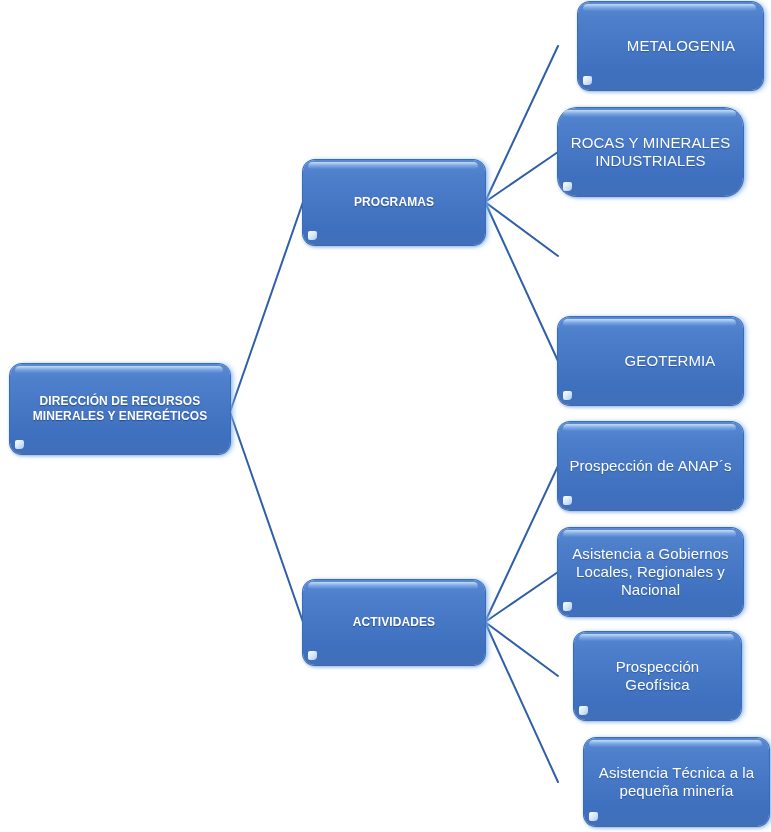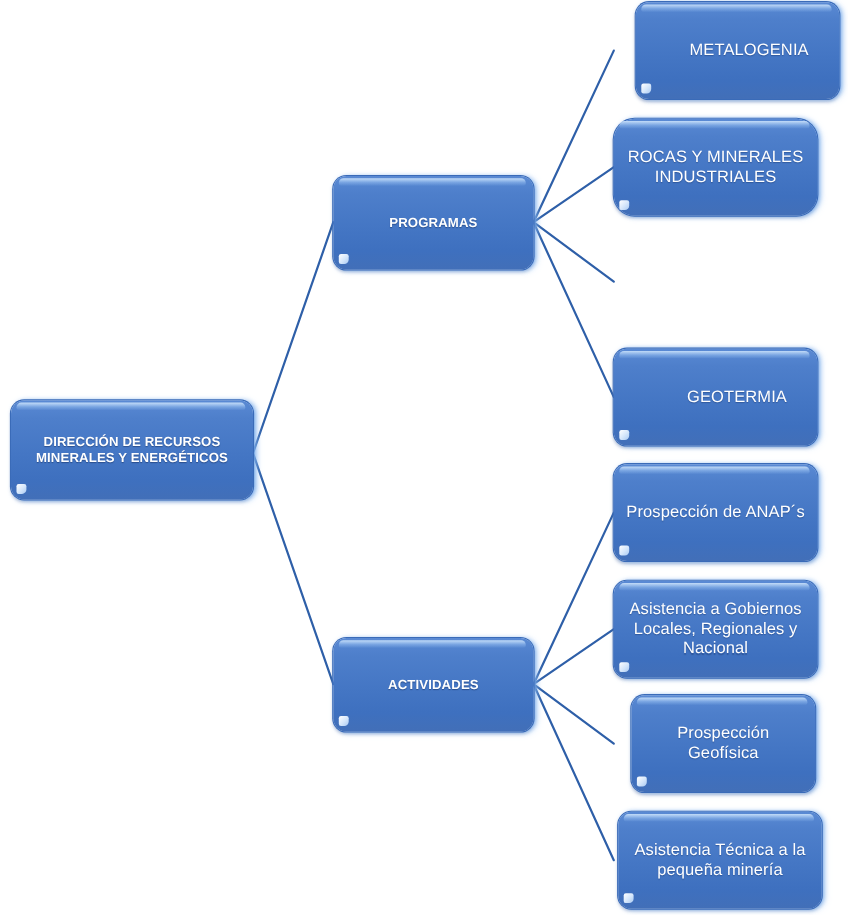--- a/index.html
+++ b/index.html
@@ -142,18 +142,18 @@
     <span class="label">Prospección de ANAP´s</span>
   </div>
   <div class="node leaf" style="left: 558px; top: 528px; width: 185px; height: 88px;">
     <span class="label">Asistencia a Gobiernos
 Locales, Regionales y
 Nacional</span>
   </div>
   <div class="node leaf" style="left: 558px; top: 632px; width: 167px; height: 88px; margin-left: 16px;">
     <span class="label">Prospección Geofísica</span>
   </div>
-  <div class="node leaf" style="left: 562px; top: 738px; width: 185px; height: 88px;">
+  <div class="node leaf" style="left: 584px; top: 738px; width: 185px; height: 88px;">
     <span class="label">Asistencia Técnica a la
 pequeña minería</span>
   </div>
 
 </div>
 
 </body></html>

